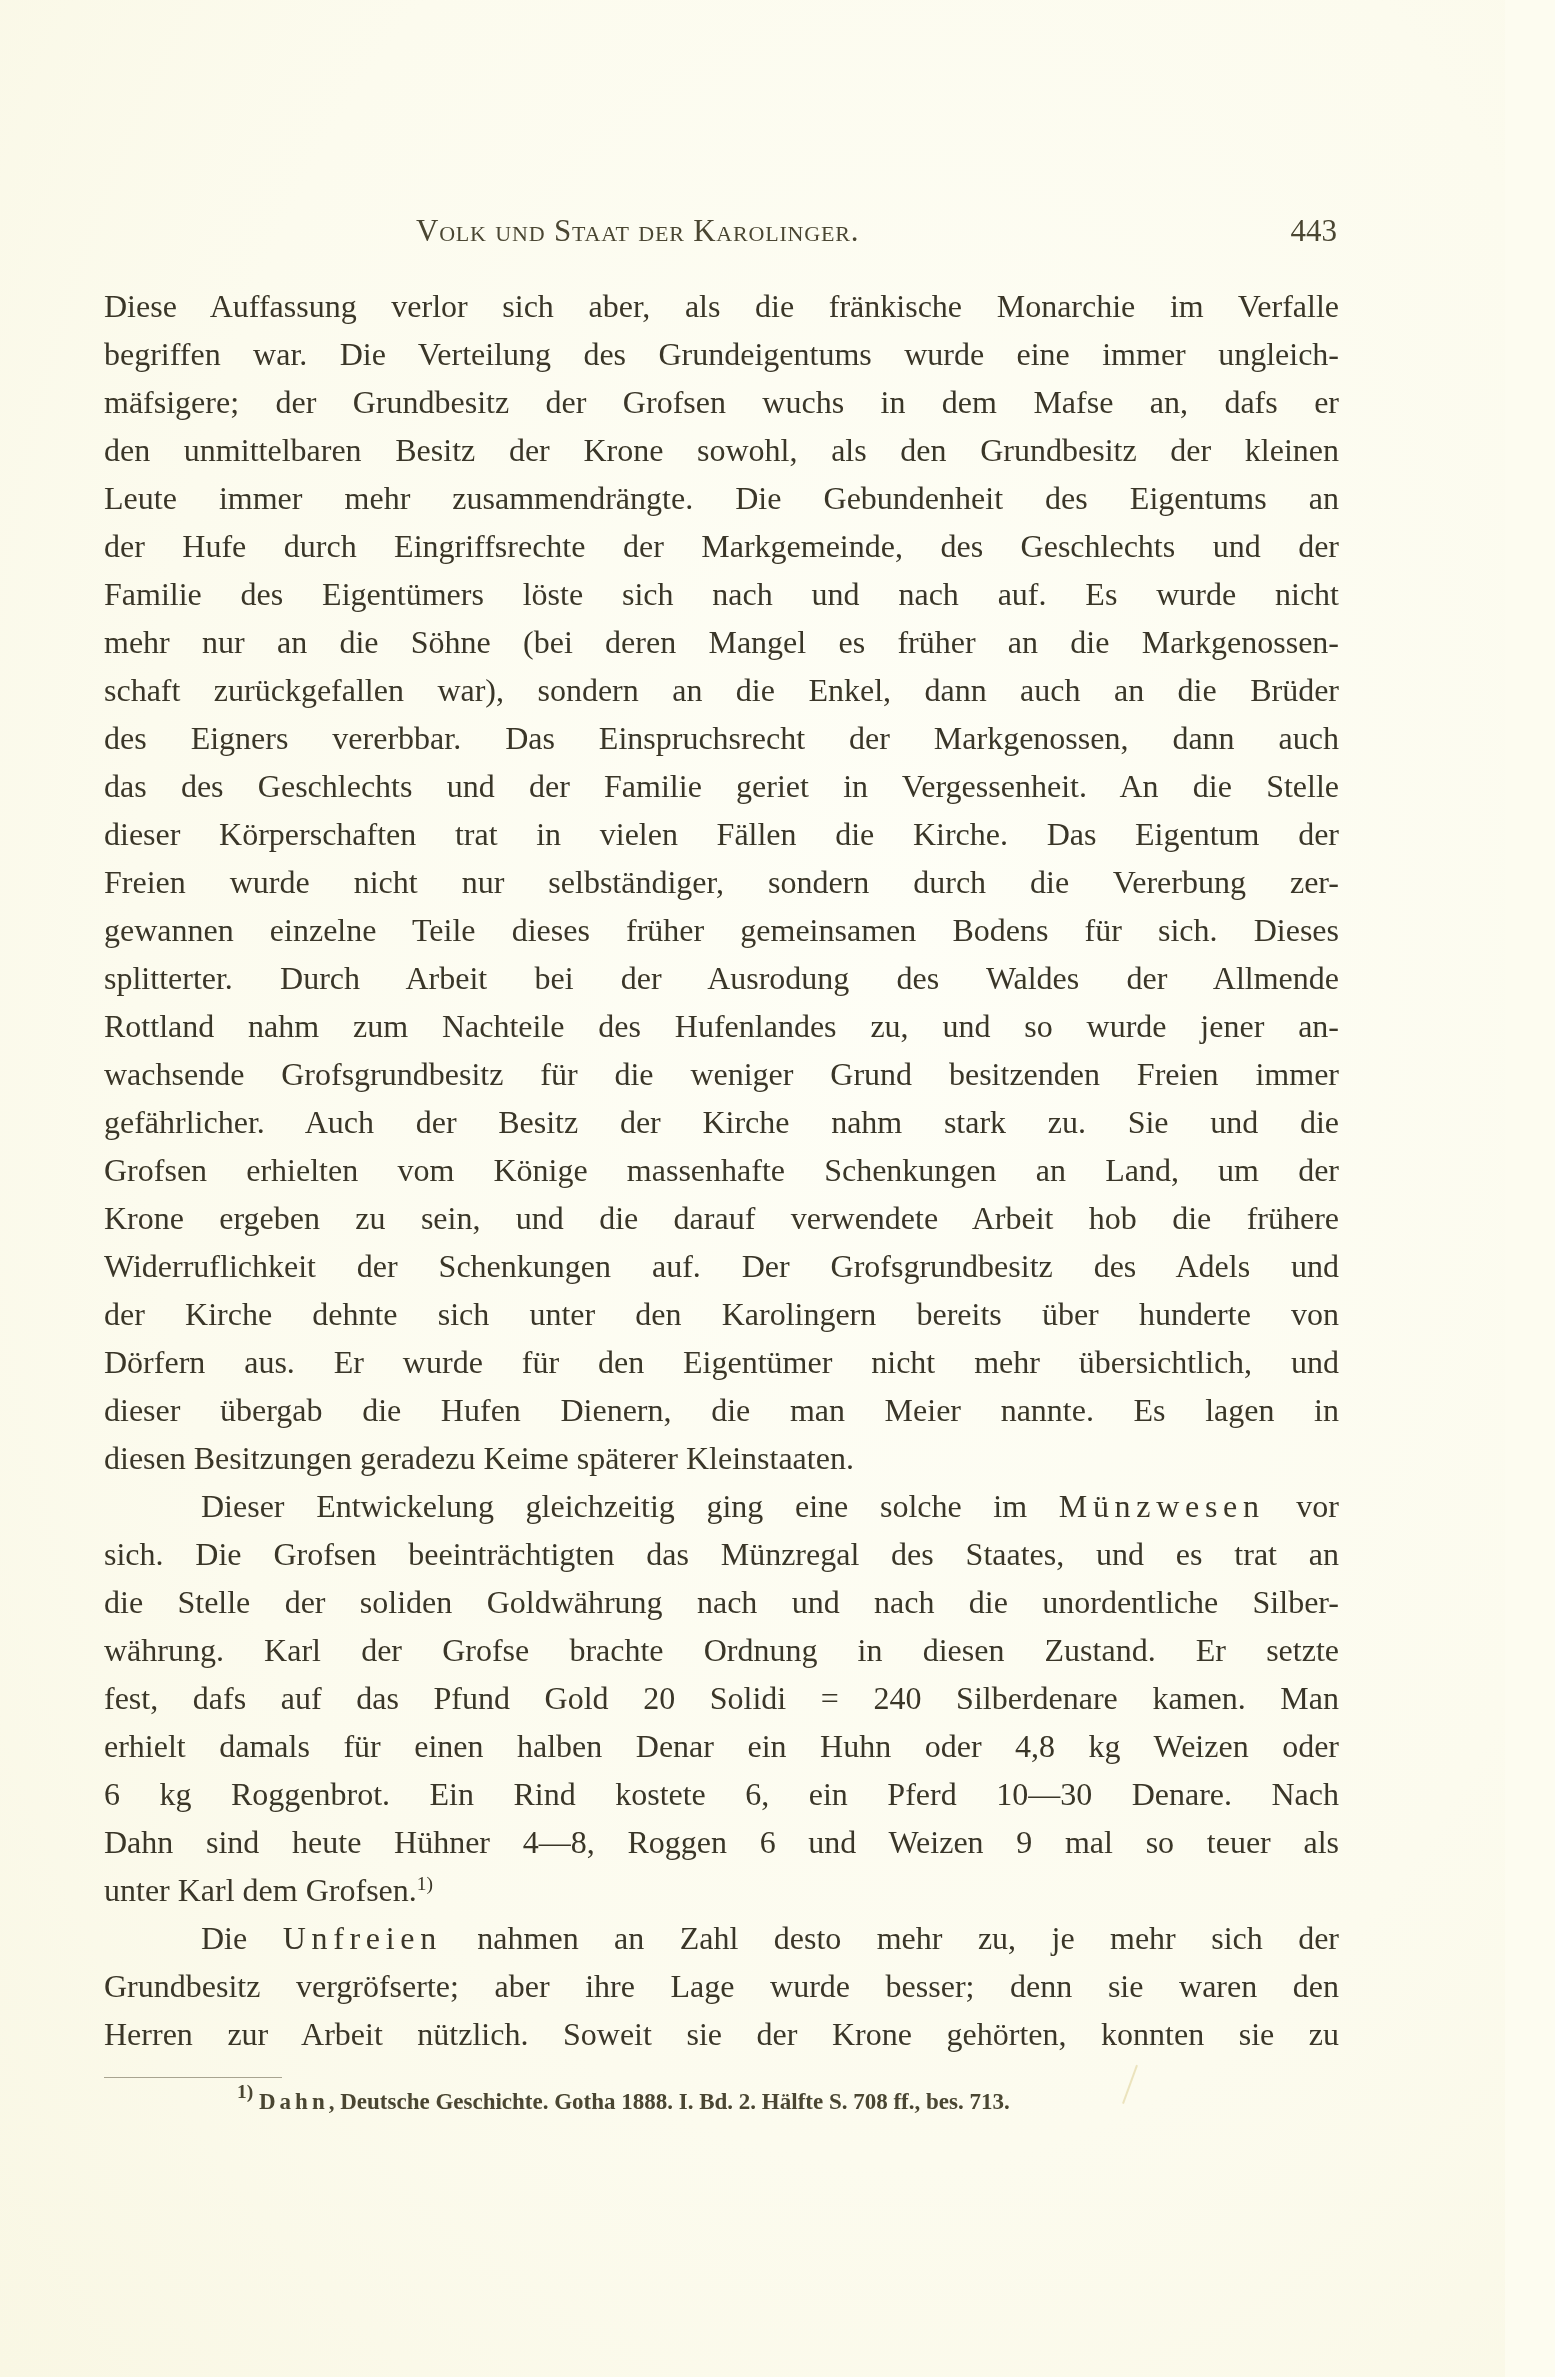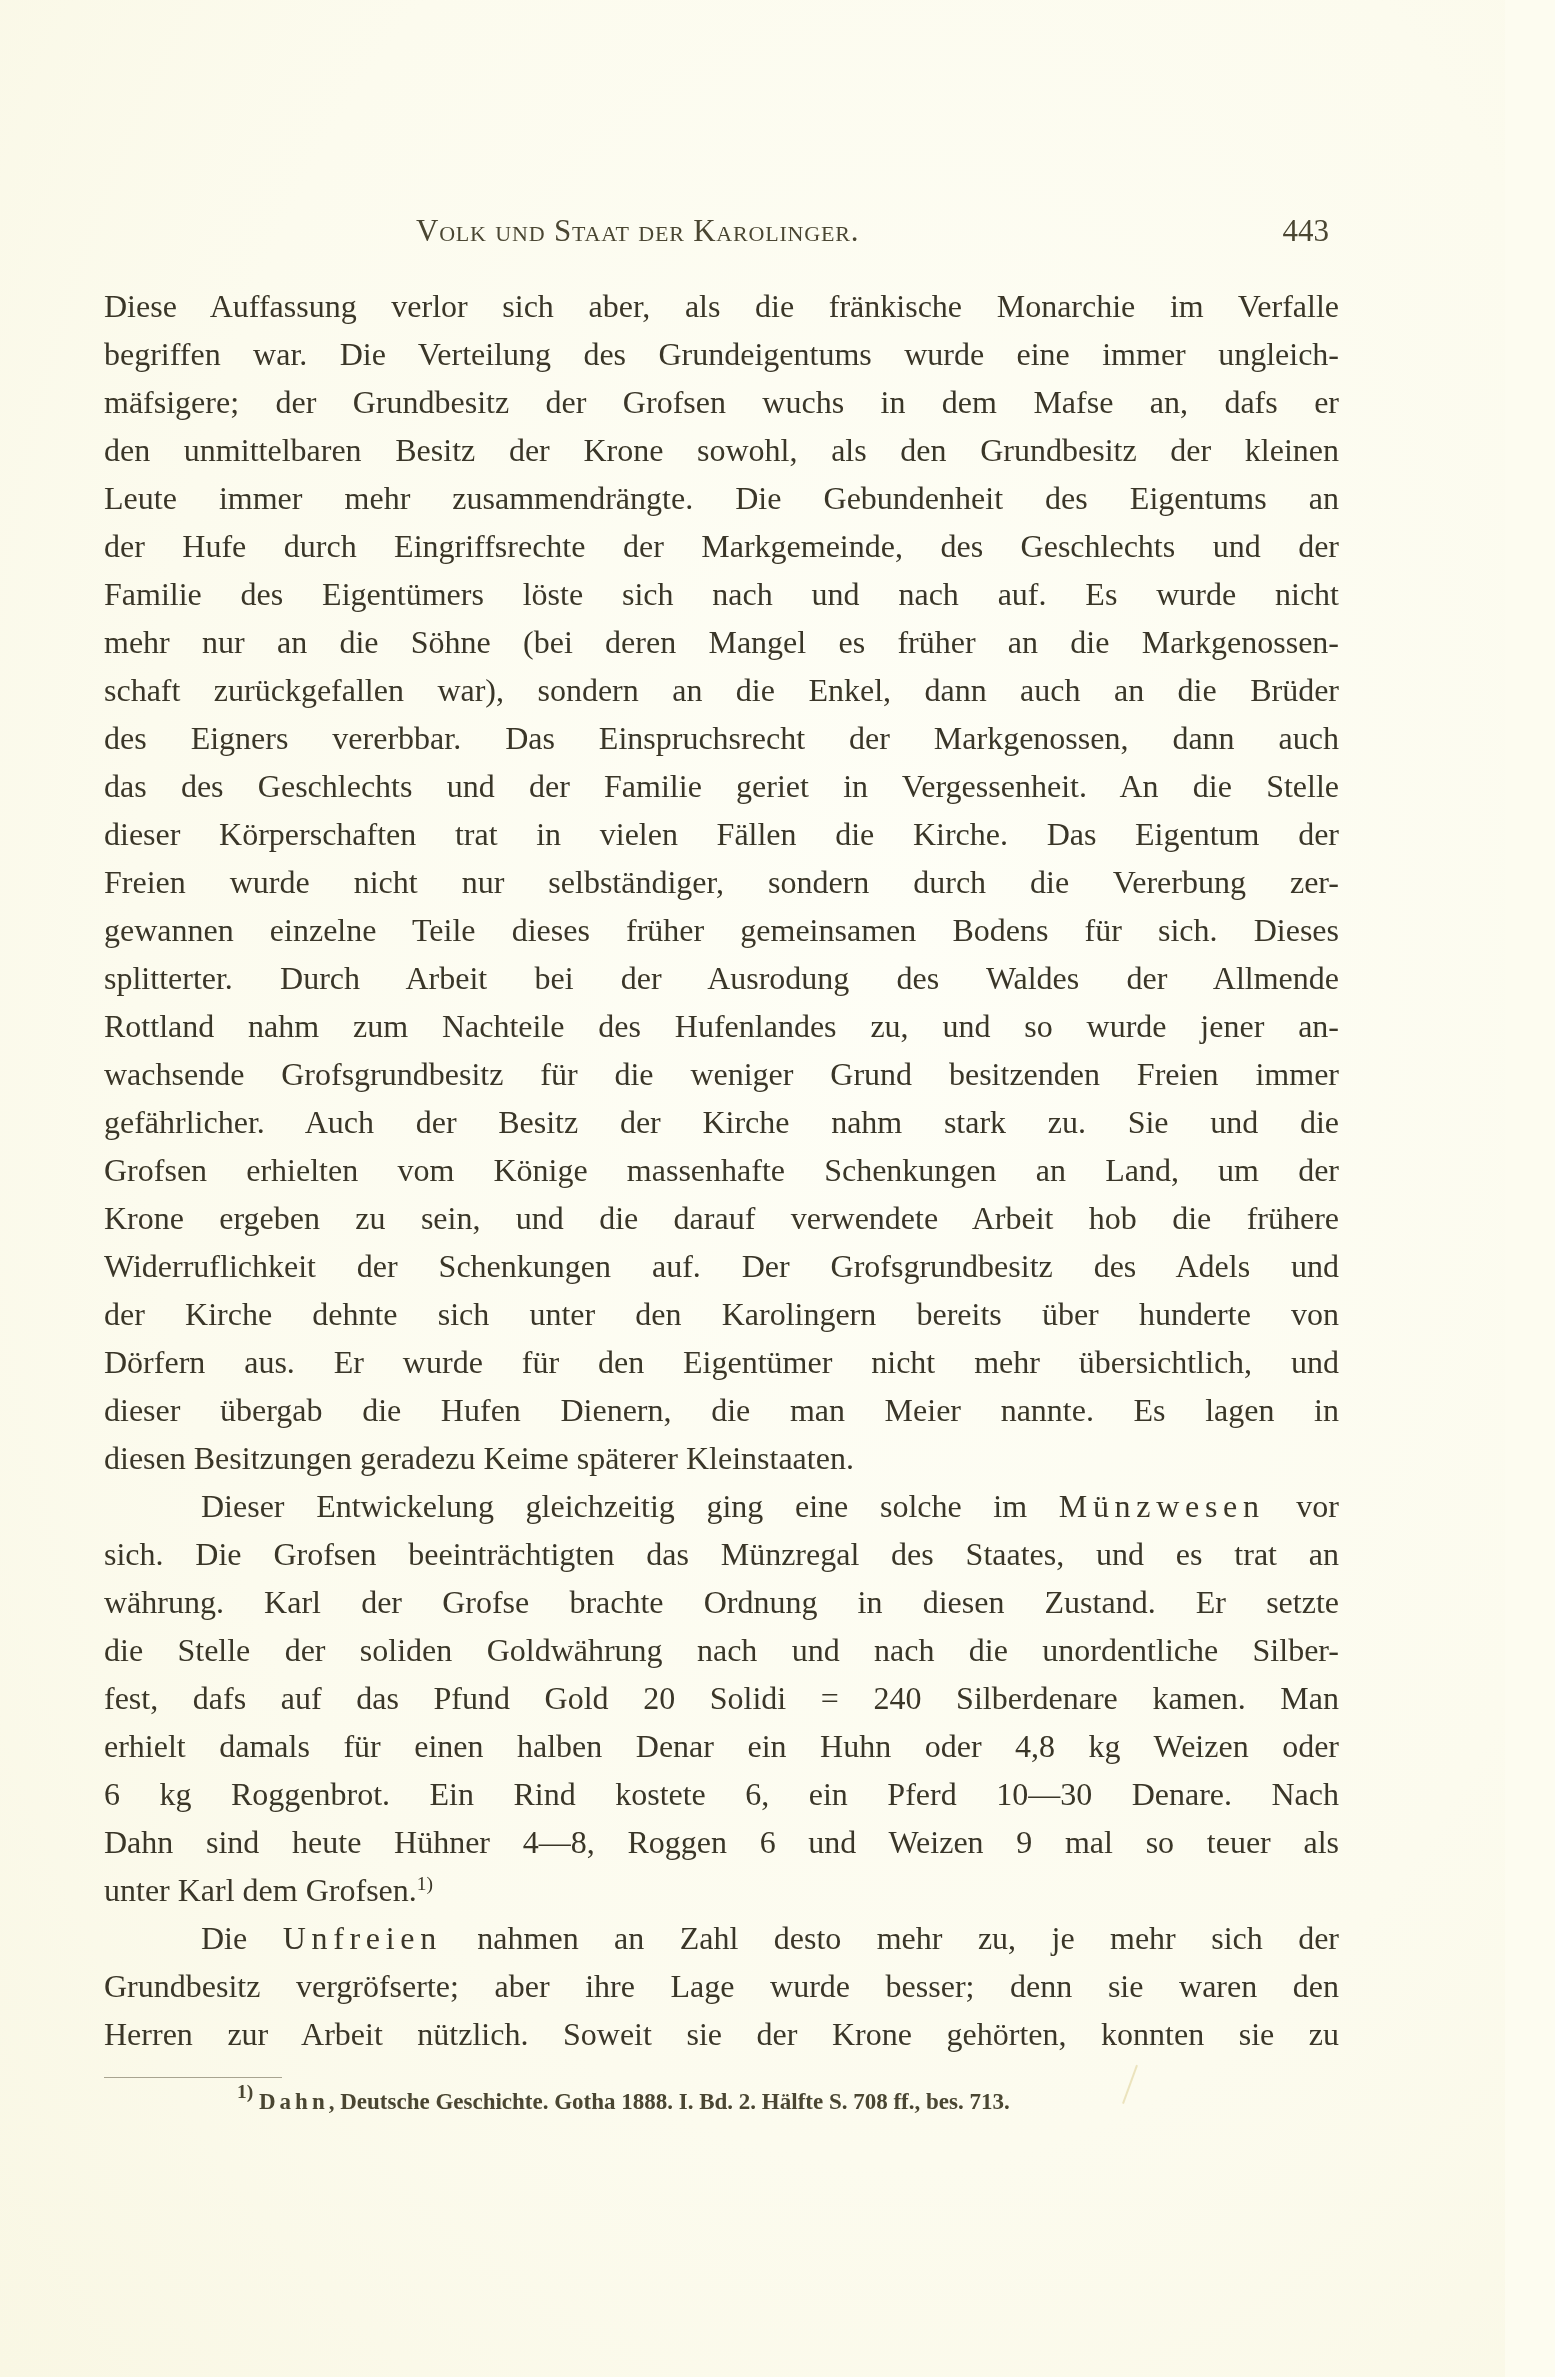--- a/index.html
+++ b/index.html
@@ -13,21 +13,21 @@
   .page { position: absolute; left: 0; top: 0; width: 1457px; height: 2377px;
     background: radial-gradient(ellipse at 60% 40%, #fefef6 0%, #fcfbee 60%, #f9f7e4 100%); padding-left: 48px; }
   .header {
     position: absolute; top: 213px; left: 104px; width: 1235px; height: 49px;
   }
   .running-title {
     position: absolute; left: 312px; top: 0;
     font-size: 31px; font-variant: small-caps; letter-spacing: 0.8px; color: #4a4632;
   }
   .page-number {
-    position: absolute; right: 10px; top: 0; font-size: 31px; color: #4a4632;
+    position: absolute; right: 2px; top: 0; font-size: 31px; color: #4a4632;
   }
   .body-text {
     position: absolute; left: 104px; top: 282px; width: 1235px;
   }
   .line {
     height: 48px; line-height: 48px; font-size: 32px;
     white-space: nowrap; text-align: justify; text-align-last: justify;
     overflow: visible;
   }
   .line.last { text-align-last: left; }
@@ -84,22 +84,22 @@
       <div class="line">Widerruflichkeit der Schenkungen auf. Der Grofsgrundbesitz des Adels und</div>
       <div class="line">der Kirche dehnte sich unter den Karolingern bereits über hunderte von</div>
       <div class="line">Dörfern aus. Er wurde für den Eigentümer nicht mehr übersichtlich, und</div>
       <div class="line">dieser übergab die Hufen Dienern, die man Meier nannte. Es lagen in</div>
       <div class="line last">diesen Besitzungen geradezu Keime späterer Kleinstaaten.</div>
     </div>
 
     <div>
       <div class="line indent"><span>Dieser Entwickelung gleichzeitig ging eine solche im </span><span class="spaced">Münzwesen</span><span> vor</span></div>
       <div class="line">sich. Die Grofsen beeinträchtigten das Münzregal des Staates, und es trat an</div>
+      <div class="line">die Stelle der soliden Goldwährung nach und nach die unordentliche Silber-</div>
       <div class="line">währung. Karl der Grofse brachte Ordnung in diesen Zustand. Er setzte</div>
-      <div class="line">die Stelle der soliden Goldwährung nach und nach die unordentliche Silber-</div>
       <div class="line">fest, dafs auf das Pfund Gold 20 Solidi = 240 Silberdenare kamen. Man</div>
       <div class="line">erhielt damals für einen halben Denar ein Huhn oder 4,8 kg Weizen oder</div>
       <div class="line">6 kg Roggenbrot. Ein Rind kostete 6, ein Pferd 10—30 Denare. Nach</div>
       <div class="line">Dahn sind heute Hühner 4—8, Roggen 6 und Weizen 9 mal so teuer als</div>
       <div class="line last"><span>unter Karl dem Grofsen.</span><sup>1)</sup></div>
     </div>
 
     <div>
       <div class="line indent"><span>Die </span><span class="spaced">Unfreien</span><span> nahmen an Zahl desto mehr zu, je mehr sich der</span></div>
       <div class="line">Grundbesitz vergröfserte; aber ihre Lage wurde besser; denn sie waren den</div>

